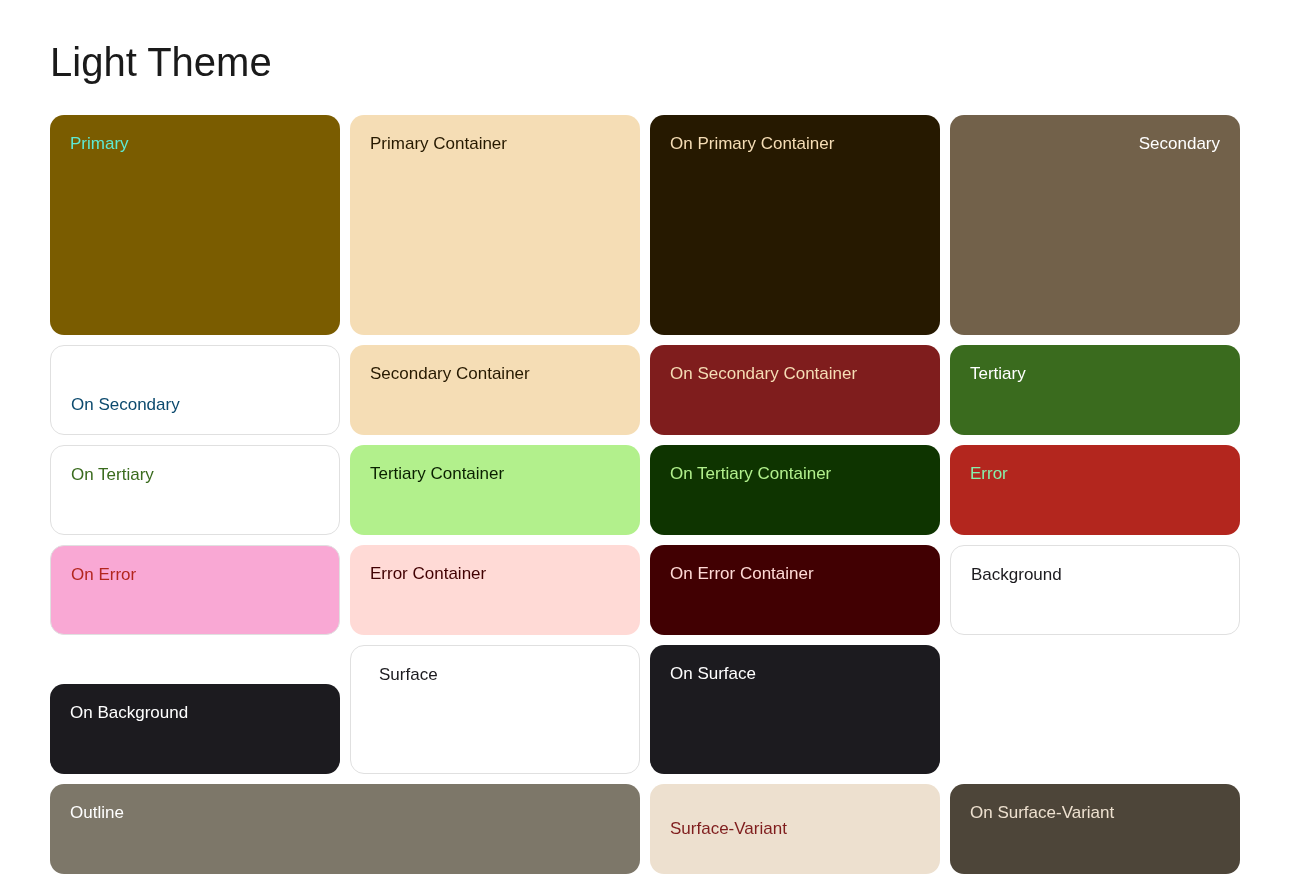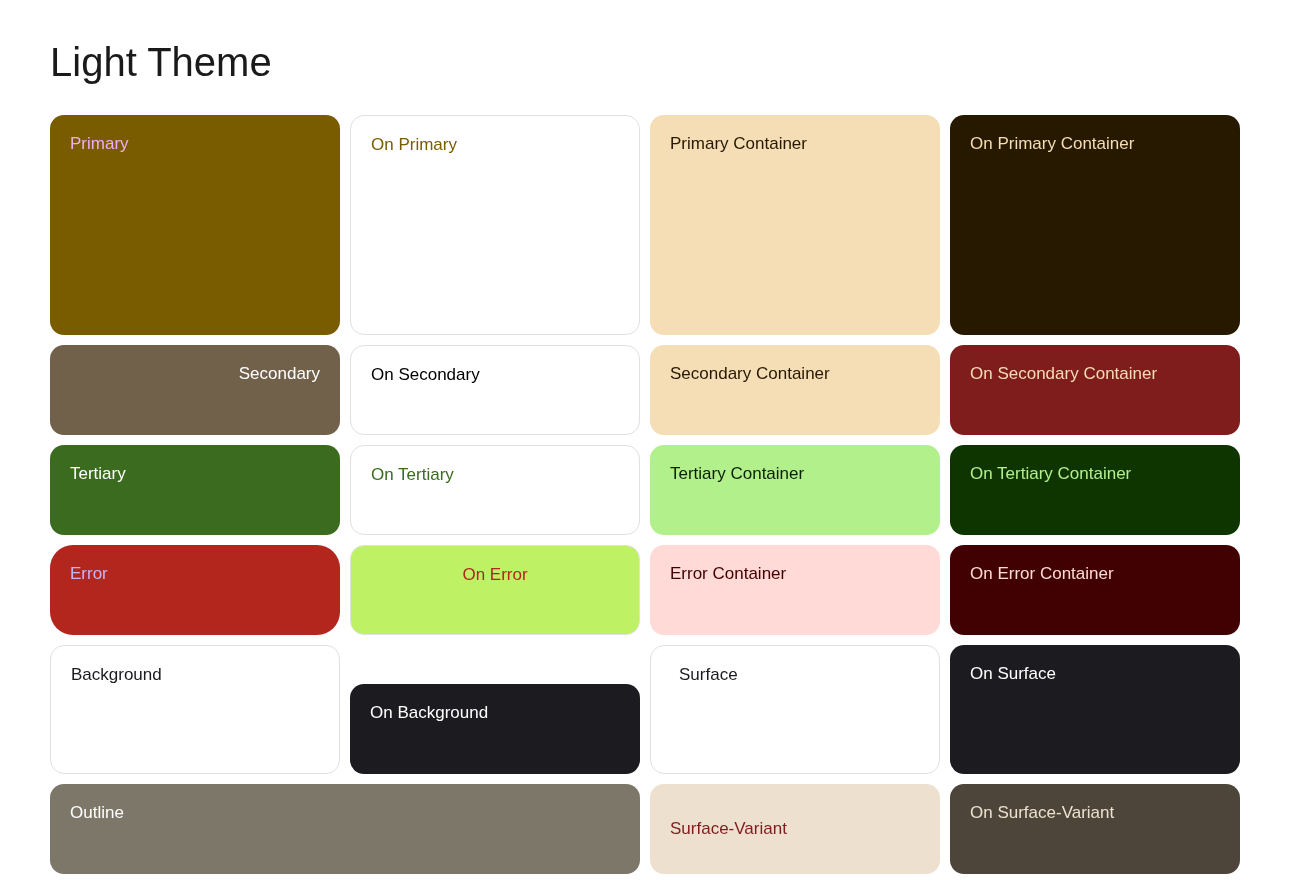--- a/index.html
+++ b/index.html
@@ -32,37 +32,37 @@
       font-weight: 500;
     }
     .cell.tall {
       min-height: 220px;
       align-items: flex-start;
     }
     .cell.medium {
       min-height: 90px;
     }
     
-    .primary       { background: #7a5c00; color: #f0abfc; }
+    .primary       { background: #7a5c00; color: #5eead4; }
     .on-primary     { background: #ffffff; color: #7a5c00; }
     .primary-container    { background: #f5ddb5; color: #261900; }
     .on-primary-container { background: #261900; color: #f5ddb5; }
     
     .secondary       { background: #72614a; color: #ffffff; justify-content: flex-end; }
-    .on-secondary     { background: #ffffff; color: #000000; }
+    .on-secondary     { background: #ffffff; color: #0c4a6e; align-items: flex-end; }
     .secondary-container    { background: #f5ddb5; color: #261900; }
     .on-secondary-container { background: #7f1d1d; color: #f5ddb5; }
     
     .tertiary       { background: #3a6b1e; color: #ffffff; }
     .on-tertiary     { background: #ffffff; color: #3a6b1e; }
     .tertiary-container    { background: #b2f08c; color: #0a2000; }
     .on-tertiary-container { background: #0e3400; color: #b2f08c; }
     
-    .error       { background: #b3261e; color: #c4b5fd; border-radius: 23px; }
-    .on-error     { background: #bef264; color: #b3261e; justify-content: center; }
+    .error       { background: #b3261e; color: #86efac; }
+    .on-error     { background: #f9a8d4; color: #b3261e; }
     .error-container    { background: #ffdad6; color: #410002; }
     .on-error-container { background: #410002; color: #ffdad6; }
     
     .background       { background: #ffffff; color: #1c1b1f; }
     .on-background     { background: #1c1b1f; color: #ffffff; margin-top: 39px; }
     .surface       { background: #ffffff; color: #1c1b1f; padding-left: 28px; }
     .on-surface     { background: #1c1b1f; color: #ffffff; }
     
     .outline       { background: #7d7769; color: #ffffff; }
     .surface-variant    { background: #ede0cf; color: #7f1d1d; align-items: center; }
@@ -82,23 +82,20 @@
     }
   </style>
 </head>
 <body>
 
 <h1>Light Theme</h1>
 
 <div class="grid">
 <div class="cell primary tall">
       <span class="cell-label">Primary</span>
-    </div>
-    <div class="cell on-primary tall">
-      <span class="cell-label">On Primary</span>
     </div>
     <div class="cell primary-container tall">
       <span class="cell-label">Primary Container</span>
     </div>
     <div class="cell on-primary-container tall">
       <span class="cell-label">On Primary Container</span>
     </div>
     <div class="cell secondary medium">
       <span class="cell-label">Secondary</span>
     </div>

